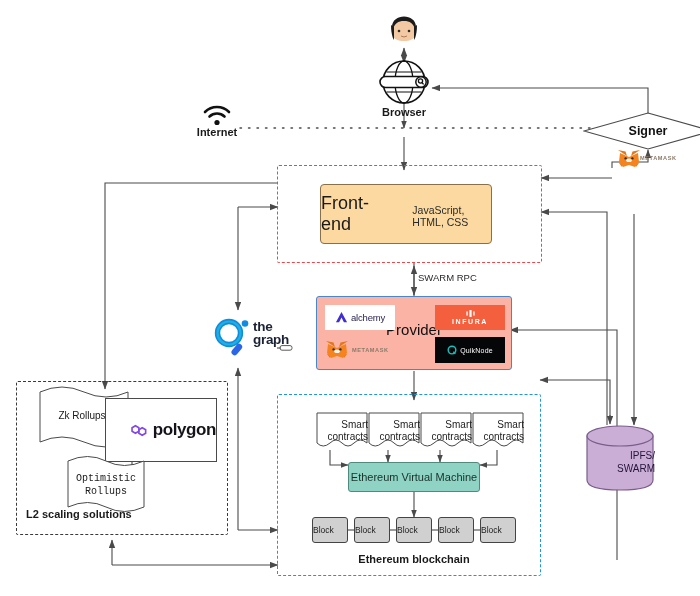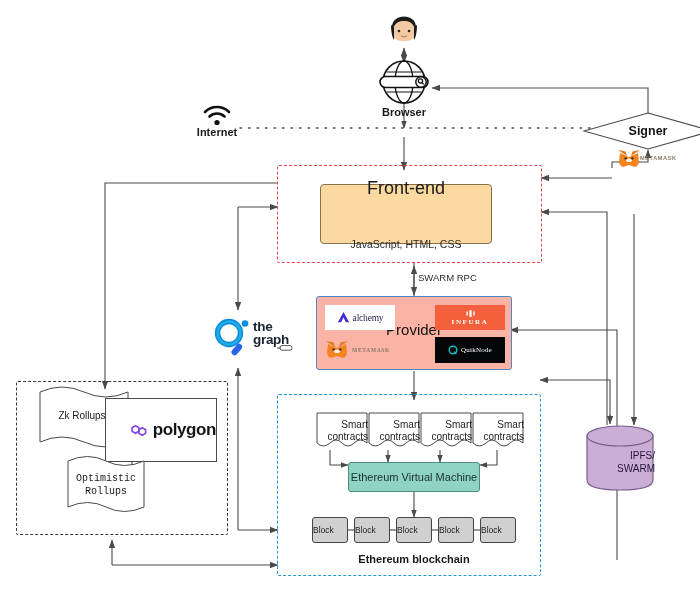--- a/index.html
+++ b/index.html
@@ -9,30 +9,30 @@
   .node{position:absolute;box-sizing:border-box;}
   .lbl{position:absolute;box-sizing:border-box;text-align:center;color:#1a1a1a;}
 
   
   .frame-red{border:1.6px dashed #e8484c;border-radius:2px;}
   .frame-blue{border:1.6px dashed #2196d6;border-radius:2px;}
   .frame-dark{border:1.8px dashed #3a3a3a;border-radius:2px;}
 
   
   .frontend-box{background:#fbd9a0;border:1.2px solid #8a7048;border-radius:4px;
-      display:flex;flex-direction:column;align-items:center;justify-content:center;gap:36px;}
+      display:flex;flex-direction:row;align-items:center;justify-content:center;gap:36px;}
   .frontend-title{font-size:18px;color:#1a1a1a;line-height:1.15;}
   .frontend-sub{font-size:10.5px;color:#2a2a2a;margin-top:3px;}
 
   
   .provider-box{background:#fbb3a6;border:1.5px solid #4a86c8;border-radius:3px;}
   .provider-title{position:absolute;left:0;right:0;top:24px;text-align:center;
       font-size:15px;color:#111;}
   .logo{position:absolute;box-sizing:border-box;display:flex;align-items:center;
-      justify-content:center;overflow:hidden;font-family:Liberation Serif, serif;}
+      justify-content:center;overflow:hidden;}
   .logo-alchemy{background:#ffffff;}
   .logo-infura{background:#f4603e;flex-direction:column;}
   .logo-quik{background:#050608;}
   .alch-txt{font-size:9.5px;color:#2a2550;letter-spacing:-.2px;}
   .inf-txt{font-size:7px;color:#fff;letter-spacing:1.6px;font-weight:bold;}
   .quik-txt{font-size:7px;color:#fff;letter-spacing:.2px;}
   .mm-txt{font-size:5.6px;color:#8a7a68;letter-spacing:.6px;font-weight:bold;}
 
   
   .evm-box{background:#8fd3c4;border:1.2px solid #4f8a7c;border-radius:3px;
@@ -332,20 +332,21 @@
   <div class="node" style="left:62px;top:455px;width:88px;height:62px;">
     <svg viewBox="0 0 88 62" width="88" height="62">
       <path d="M6,6 Q26,-3 44,6 Q62,15 82,6 L82,52 Q62,61 44,52 Q26,43 6,52 Z" fill="#fff" stroke="#4a4a4a" stroke-width="1"></path>
     </svg>
     <div class="flag-txt" style="top:18px;font-family:Liberation Mono, monospace;">
       <span>Optimistic</span><br>
       <span>Rollups</span>
     </div>
   </div>
 
+  <div class="lbl l2-cap" style="left:26px;top:508px;width:180px;text-align:left;">L2 scaling solutions</div>
 
   <div class="cyl" style="left:585px;top:424px;width:70px;height:68px;">
     <svg viewBox="0 0 70 68" width="70" height="68">
       <path d="M2,12 L2,56 Q2,66 35,66 Q68,66 68,56 L68,12 Z" fill="#cbaed6" stroke="#7a5d8c" stroke-width="1.2"></path>
       <ellipse cx="35" cy="12" rx="33" ry="10" fill="#cbaed6" stroke="#7a5d8c" stroke-width="1.2"></ellipse>
     </svg>
     <div class="cyl-txt">
       <span>IPFS/</span><br>
       <span>SWARM</span>
     </div>

